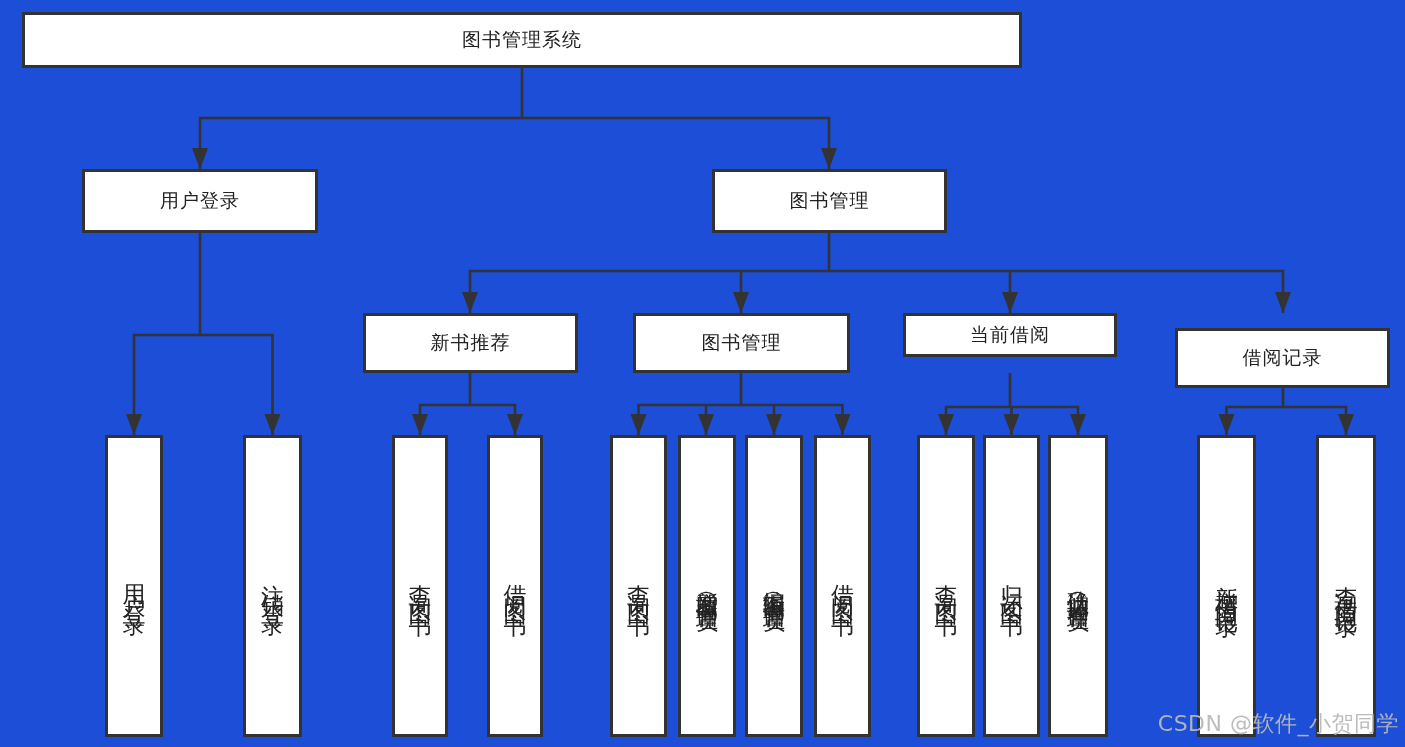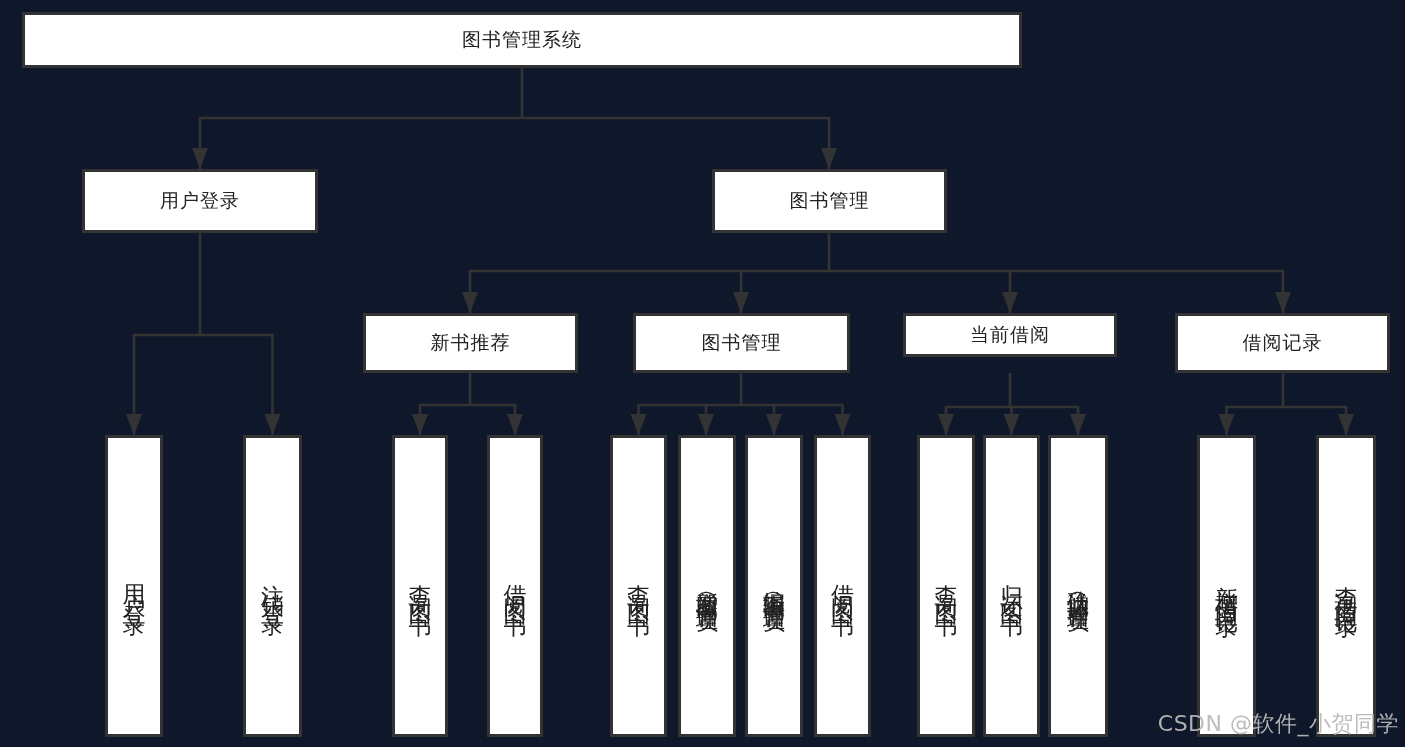--- a/index.html
+++ b/index.html
@@ -4,21 +4,21 @@
 <style>
   html, body {
     margin: 0;
     padding: 0;
     background: #ffffff;
   }
   .canvas {
     position: relative;
     width: 1405px;
     height: 747px;
-    background: #0f172a;
+    background: #1d4ed8;
     font-family: "DejaVu Sans", "Liberation Sans", sans-serif;
     overflow: hidden;
   }
   .connector-layer {
     position: absolute;
     left: 0;
     top: 0;
     width: 1405px;
     height: 747px;
     pointer-events: none;
@@ -106,21 +106,21 @@
 
   <div class="node" style="left:363px; top:313px; width:215px; height:60px;">
     <span class="hlabel">新书推荐</span>
   </div>
   <div class="node" style="left:633px; top:313px; width:217px; height:60px;">
     <span class="hlabel">图书管理</span>
   </div>
   <div class="node" style="left:903px; top:313px; width:214px; height:44px;">
     <span class="hlabel">当前借阅</span>
   </div>
-  <div class="node" style="left:1175px; top:313px; width:215px; height:60px;">
+  <div class="node" style="left:1175px; top:328px; width:215px; height:60px;">
     <span class="hlabel">借阅记录</span>
   </div>
 
   <div class="node" style="left:105px; top:435px; width:58px; height:302px;">
     <span class="vtext ls-4">用户登录</span>
   </div>
   <div class="node" style="left:243px; top:435px; width:59px; height:302px;">
     <span class="vtext ls-4">注销登录</span>
   </div>
 

